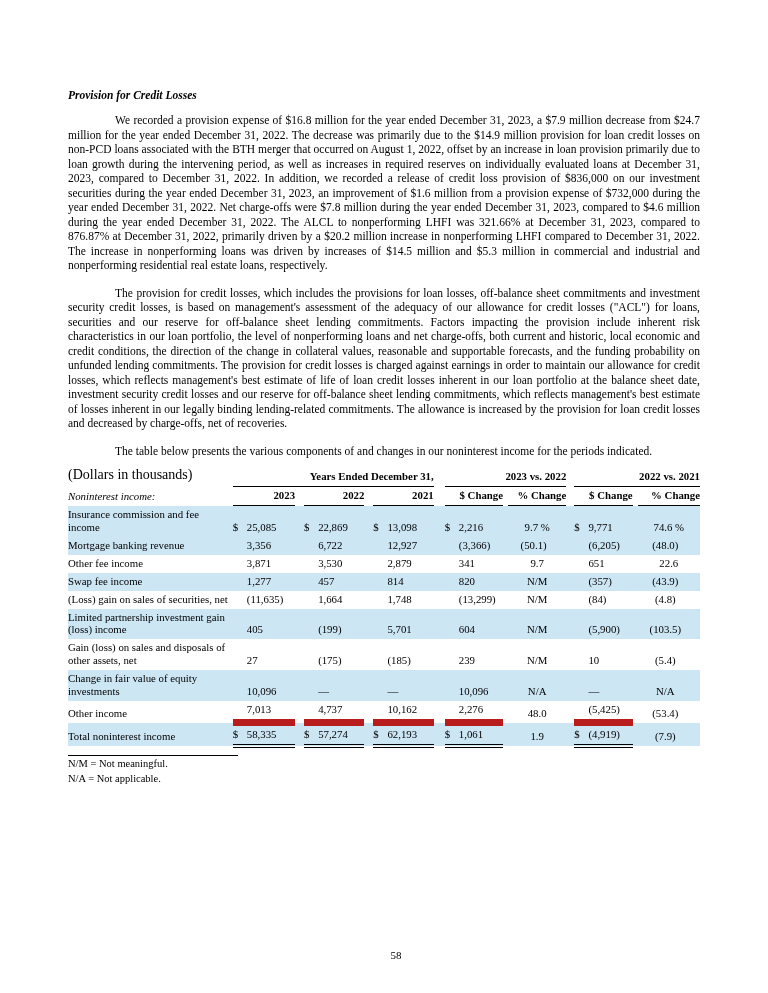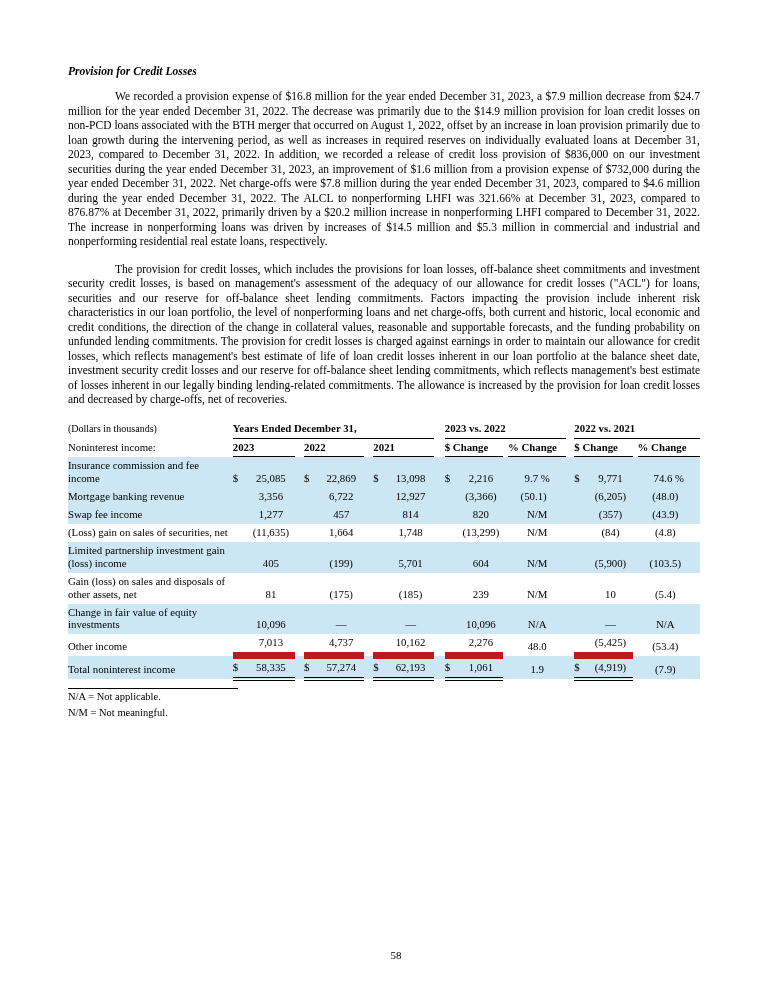--- a/index.html
+++ b/index.html
@@ -11,21 +11,21 @@
     width: 768px;
     height: 993px;
     overflow: hidden;
     font-family: "Liberation Serif", "DejaVu Serif", serif;
     color: #000;
   }
   .page {
     box-sizing: border-box;
     width: 768px;
     height: 993px;
-    padding: 64px 68px 0 68px;
+    padding: 88px 68px 0 68px;
     position: relative;
   }
   h3.sec-heading {
     font-size: 11.5px;
     font-weight: bold;
     font-style: italic;
     margin: 0 0 11px 0;
     line-height: 1.25;
   }
   p.body-par {
@@ -45,48 +45,49 @@
     width: 100%;
     font-size: 10.8px;
     line-height: 1.2;
   }
   table.fin td {
     padding: 2px 0 3px 0;
     vertical-align: bottom;
     white-space: normal;
   }
   td.units {
-    font-size: 10px;
+    font-size: 14px;
     padding-left: 0;
   }
   td.lblh {
     padding-left: 0;
+    font-style: italic;
   }
   td.grp, td.colh {
-    text-align: left;
+    text-align: right;
     font-weight: bold;
     border-bottom: 1px solid #000;
     white-space: nowrap;
   }
   td.lbl {
     padding-left: 12px;
     padding-right: 2px;
   }
   td.total-lbl {
     padding-left: 40px;
     white-space: nowrap;
     margin-left: 12px;
   }
   td.sym {
     text-align: left;
     padding-left: 2px;
     white-space: nowrap;
   }
   td.val {
-    text-align: center;
+    text-align: left;
     padding-right: 5px;
     white-space: nowrap;
   }
   td.val.paren { padding-right: 0; margin-top: 15px; }
   td.pct {
     text-align: center;
     padding-right: 15px;
     white-space: nowrap;
   }
   td.pct.haspct { padding-right: 0; }
@@ -119,20 +120,21 @@
 
 <div class="page">
 
   <h3 class="sec-heading">Provision for Credit Losses</h3>
 
   <p class="body-par">We recorded a provision expense of $16.8 million for the year ended December 31, 2023, a $7.9 million decrease from $24.7 million for the year ended December 31, 2022. The decrease was primarily due to the $14.9 million provision for loan credit losses on non-PCD loans associated with the BTH merger that occurred on August 1, 2022, offset by an increase in loan provision primarily due to loan growth during the intervening period, as well as increases in required reserves on individually evaluated loans at December 31, 2023, compared to December 31, 2022. In addition, we recorded a release of credit loss provision of $836,000 on our investment securities during the year ended December 31, 2023, an improvement of $1.6 million from a provision expense of $732,000 during the year ended December 31, 2022. Net charge-offs were $7.8 million during the year ended December 31, 2023, compared to $4.6 million during the year ended December 31, 2022. The ALCL to nonperforming LHFI was 321.66% at December 31, 2023, compared to 876.87% at December 31, 2022, primarily driven by a $20.2 million increase in nonperforming LHFI compared to December 31, 2022. The increase in nonperforming loans was driven by increases of $14.5 million and $5.3 million in commercial and industrial and nonperforming residential real estate loans, respectively.</p>
 
   <p class="body-par">The provision for credit losses, which includes the provisions for loan losses, off-balance sheet commitments and investment security credit losses, is based on management's assessment of the adequacy of our allowance for credit losses ("ACL") for loans, securities and our reserve for off-balance sheet lending commitments. Factors impacting the provision include inherent risk characteristics in our loan portfolio, the level of nonperforming loans and net charge-offs, both current and historic, local economic and credit conditions, the direction of the change in collateral values, reasonable and supportable forecasts, and the funding probability on unfunded lending commitments. The provision for credit losses is charged against earnings in order to maintain our allowance for credit losses, which reflects management's best estimate of life of loan credit losses inherent in our loan portfolio at the balance sheet date, investment security credit losses and our reserve for off-balance sheet lending commitments, which reflects management's best estimate of losses inherent in our legally binding lending-related commitments. The allowance is increased by the provision for loan credit losses and decreased by charge-offs, net of recoveries.</p>
 
 
+  <p class="body-par intro-par">The table below presents the various components of and changes in our noninterest income for the periods indicated.</p>
 
   <table class="fin">
     <colgroup>
       <col style="width:164px">
       <col style="width:14px">
         <col style="width:48px">
       <col style="width:9px">
       <col style="width:14px">
         <col style="width:46px">
       <col style="width:9px">
@@ -211,20 +213,41 @@
           <td class="sym"></td>
           <td class="val paren">(3,366)</td>
           <td></td>
           <td class="pct parenp">(50.1)</td>
           <td></td>
           <td class="sym"></td>
           <td class="val paren">(6,205)</td>
           <td></td>
           <td class="pct parenp">(48.0)</td>
         </tr>
+        <tr>
+          <td class="lbl">Other fee income</td>
+          <td class="sym"></td>
+          <td class="val">3,871</td>
+          <td></td>
+          <td class="sym"></td>
+          <td class="val">3,530</td>
+          <td></td>
+          <td class="sym"></td>
+          <td class="val">2,879</td>
+          <td></td>
+          <td class="sym"></td>
+          <td class="val">341</td>
+          <td></td>
+          <td class="pct">9.7</td>
+          <td></td>
+          <td class="sym"></td>
+          <td class="val">651</td>
+          <td></td>
+          <td class="pct">22.6</td>
+        </tr>
         <tr class="shaded">
           <td class="lbl">Swap fee income</td>
           <td class="sym"></td>
           <td class="val">1,277</td>
           <td></td>
           <td class="sym"></td>
           <td class="val">457</td>
           <td></td>
           <td class="sym"></td>
           <td class="val">814</td>
@@ -277,21 +300,21 @@
           <td class="pct">N/M</td>
           <td></td>
           <td class="sym"></td>
           <td class="val paren">(5,900)</td>
           <td></td>
           <td class="pct parenp">(103.5)</td>
         </tr>
         <tr>
           <td class="lbl">Gain (loss) on sales and disposals of other assets, net</td>
           <td class="sym"></td>
-          <td class="val">81</td>
+          <td class="val">27</td>
           <td></td>
           <td class="sym"></td>
           <td class="val paren">(175)</td>
           <td></td>
           <td class="sym"></td>
           <td class="val paren">(185)</td>
           <td></td>
           <td class="sym"></td>
           <td class="val">239</td>
           <td></td>
@@ -362,17 +385,17 @@
           <td></td>
           <td class="sym rbd">$</td>
           <td class="val rbd paren">(4,919)</td>
           <td></td>
           <td class="pct parenp">(7.9)</td>
         </tr>
       </tbody>
   </table>
 
   <div class="footnote-sep"></div>
+  <div class="footnote">N/M = Not meaningful.</div>
   <div class="footnote">N/A = Not applicable.</div>
-  <div class="footnote">N/M = Not meaningful.</div>
 
   <div class="page-number">58</div>
 </div>
 
 </body></html>

